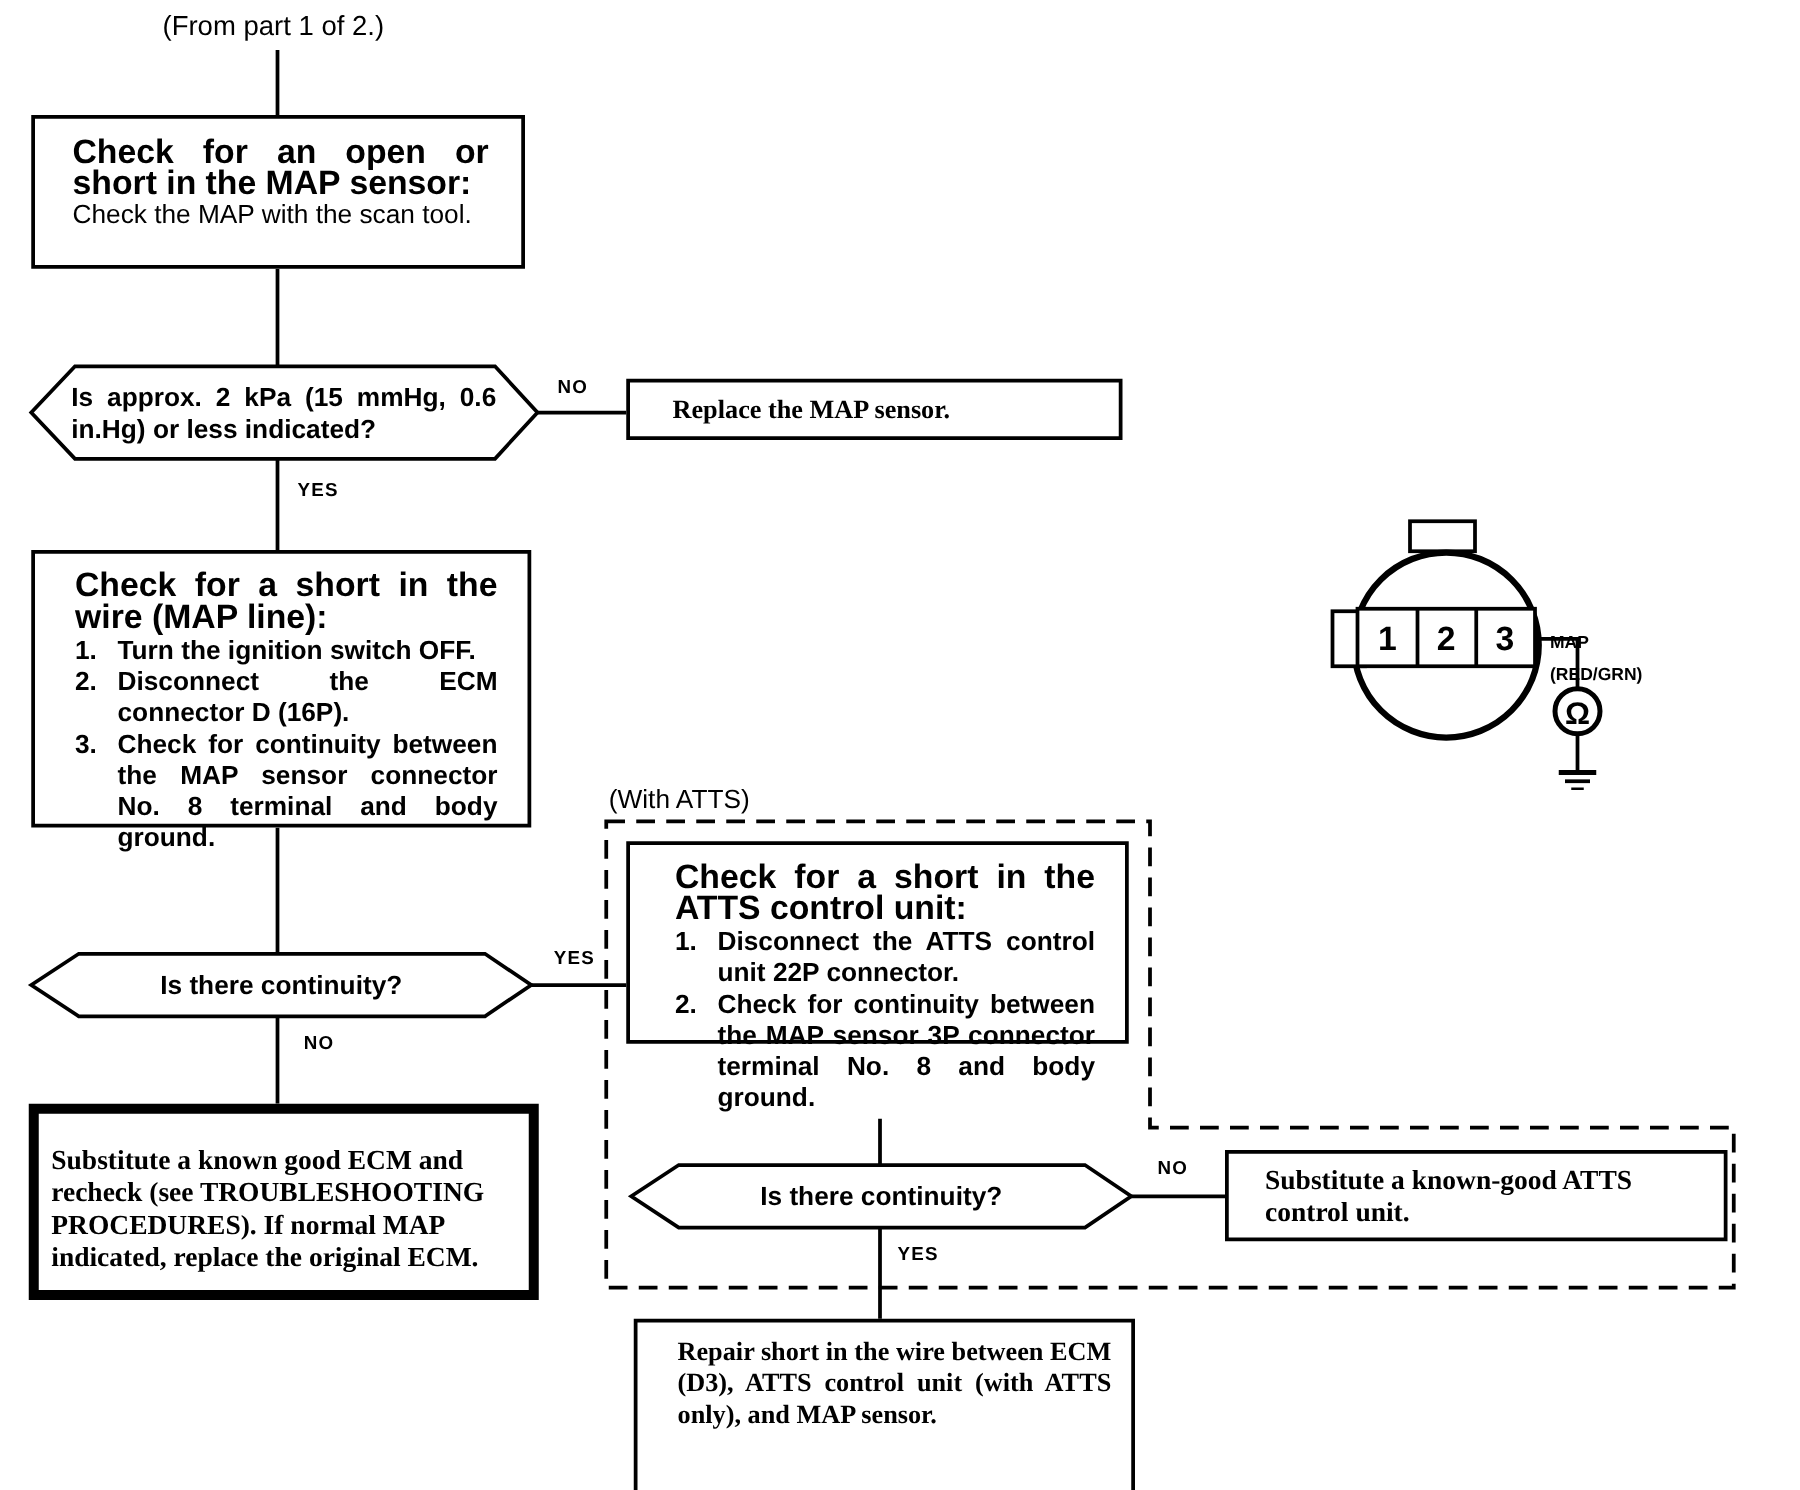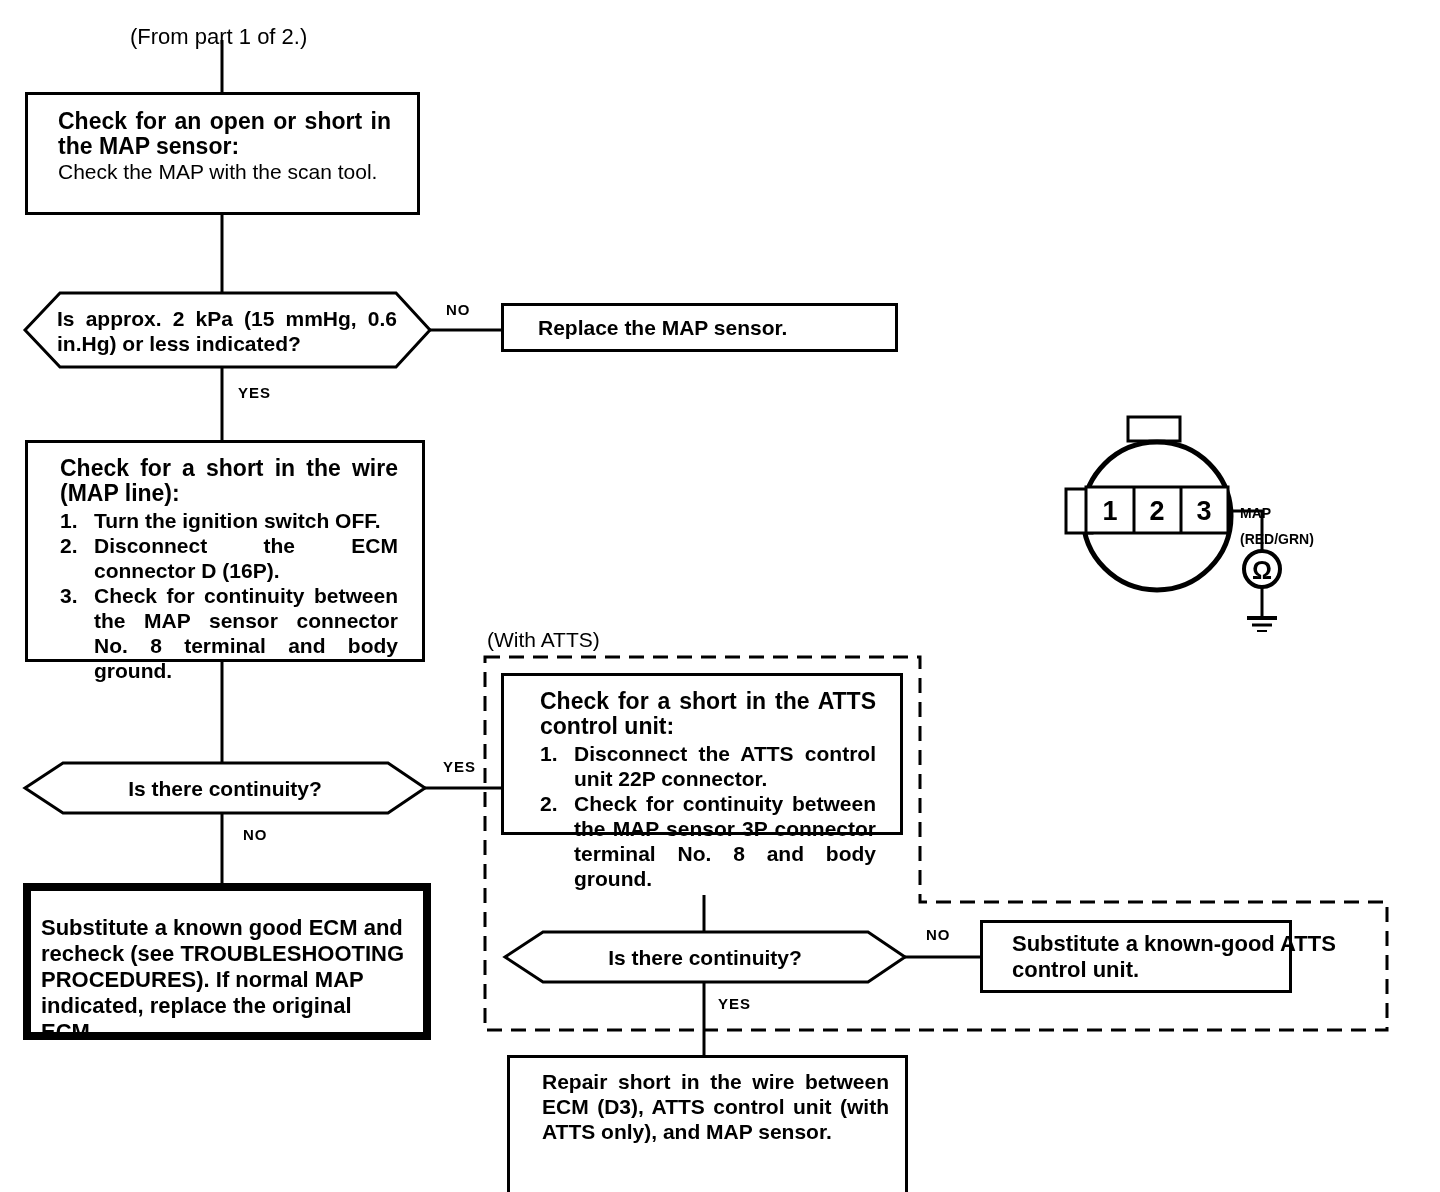--- a/index.html
+++ b/index.html
@@ -3,22 +3,22 @@
 <meta charset="utf-8">
 <style>
   html,body{margin:0;padding:0;background:#fff;}
   .canvas{
     position:relative;width:1440px;height:1192px;background:#ffffff;
     font-family:"Liberation Sans",sans-serif;color:#000;overflow:hidden;
   }
   .lines-svg{position:absolute;left:0;top:0;z-index:1;}
   .node{position:absolute;background:#fff;border:3px solid #000;box-sizing:border-box;z-index:2;}
   .node-thick{border-width:8px;}
-  .node-text{font-size:21px;line-height:25px;font-weight:bold;}
-  .node-title{font-size:23px;line-height:25px;font-weight:bold;text-align:justify;}
+  .node-text{font-size:21px;line-height:25px;font-weight:bold;font-family:Liberation Serif, serif;}
+  .node-title{font-size:27px;line-height:25px;font-weight:bold;text-align:justify;}
   .node-body{font-size:21px;line-height:25px;font-weight:normal;text-align:justify;}
   .li{display:flex;font-size:21px;line-height:25px;}
   .li .num{width:34px;flex:none;font-weight:bold;}
   .li .txt{flex:1;text-align:justify;font-weight:bold;}
   .hex-text{position:absolute;z-index:3;font-size:21px;line-height:25px;font-weight:bold;}
   .flow-label{position:absolute;z-index:3;font-size:15px;font-weight:bold;letter-spacing:1px;}
   .plain-label{position:absolute;z-index:3;font-size:22px;font-weight:normal;}
   .conn-label{position:absolute;z-index:3;font-size:14px;line-height:26px;font-weight:bold;margin-top:48px;}
   .center-v{display:flex;flex-direction:column;justify-content:center;}
 </style>
@@ -63,21 +63,21 @@
       <text x="1262" y="579" text-anchor="middle" font-size="25" font-weight="bold">Ω</text>
       <line x1="1262" y1="587" x2="1262" y2="617" stroke="#000" stroke-width="3"></line>
       <g stroke="#000">
         <line x1="1247" y1="618" x2="1277" y2="618" stroke-width="4"></line>
         <line x1="1252" y1="625" x2="1272" y2="625" stroke-width="3"></line>
         <line x1="1257" y1="631" x2="1267" y2="631" stroke-width="2"></line>
       </g>
     </g>
   </svg>
 
-  <div class="plain-label" style="left:130px;top:8px;margin-top:16px;">(From part 1 of 2.)</div>
+  <div class="plain-label" style="left:130px;top:8px;">(From part 1 of 2.)</div>
 
   <div class="node" style="left:25px;top:92px;width:395px;height:123px;padding:14px 26px 0 30px;">
     <div class="node-title">Check for an open or short in the MAP sensor:</div>
     <div class="node-body">Check the MAP with the scan tool.</div>
   </div>
 
   <div class="hex-text" style="left:57px;top:306px;width:340px;text-align:justify;">Is approx. 2 kPa (15 mmHg, 0.6 in.Hg) or less indicated?</div>
 
   <div class="flow-label" style="left:446px;top:301px;">NO</div>
 
@@ -124,21 +124,21 @@
       <span class="num">2.</span>
       <span class="txt">Check for continuity between the MAP sensor 3P connector terminal No. 8 and body ground.</span>
     </div>
   </div>
 
   <div class="hex-text" style="left:505px;top:945px;width:400px;text-align:center;">Is there continuity?</div>
 
   <div class="flow-label" style="left:926px;top:926px;">NO</div>
   <div class="flow-label" style="left:718px;top:995px;">YES</div>
 
-  <div class="node center-v" style="left:980px;top:920px;width:312px;height:73px;padding-left:29px;">
+  <div class="node center-v" style="left:980px;top:920px;width:402px;height:73px;padding-left:29px;">
     <div class="node-text" style="font-size:22px;line-height:26px;width:345px;">Substitute a known-good ATTS control unit.</div>
   </div>
 
   <div class="node" style="left:507px;top:1055px;width:401px;height:150px;padding:11px 16px 0 32px;">
     <div class="node-text" style="text-align:justify;">Repair short in the wire between ECM (D3), ATTS control unit (with ATTS only), and MAP sensor.</div>
   </div>
 
   <div class="conn-label" style="left:1240px;top:452px;">
     <div>MAP</div>
     <div>(RED/GRN)</div>

